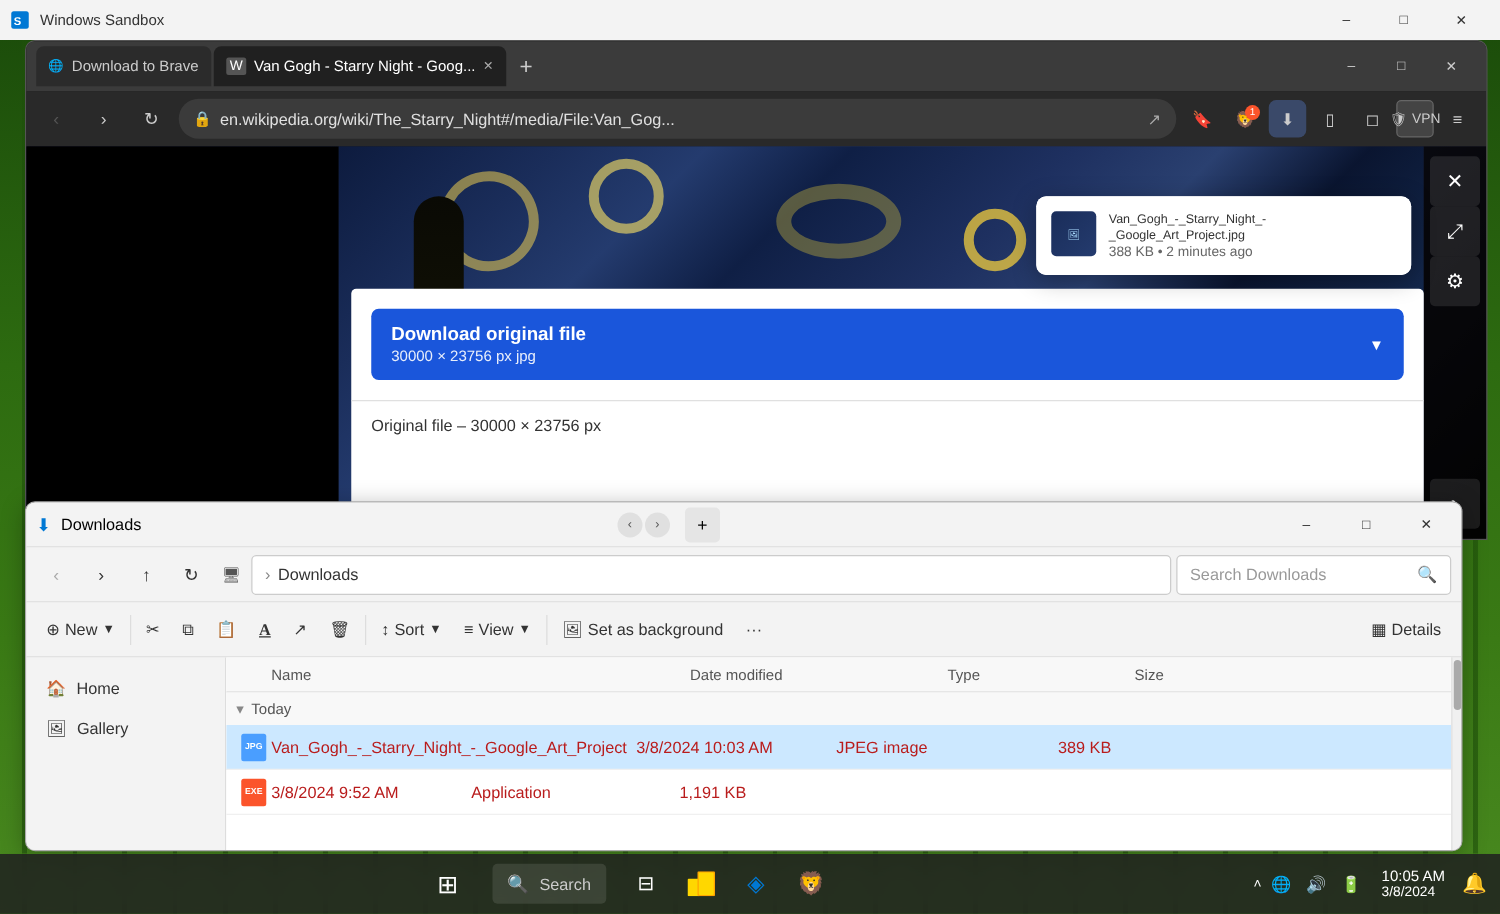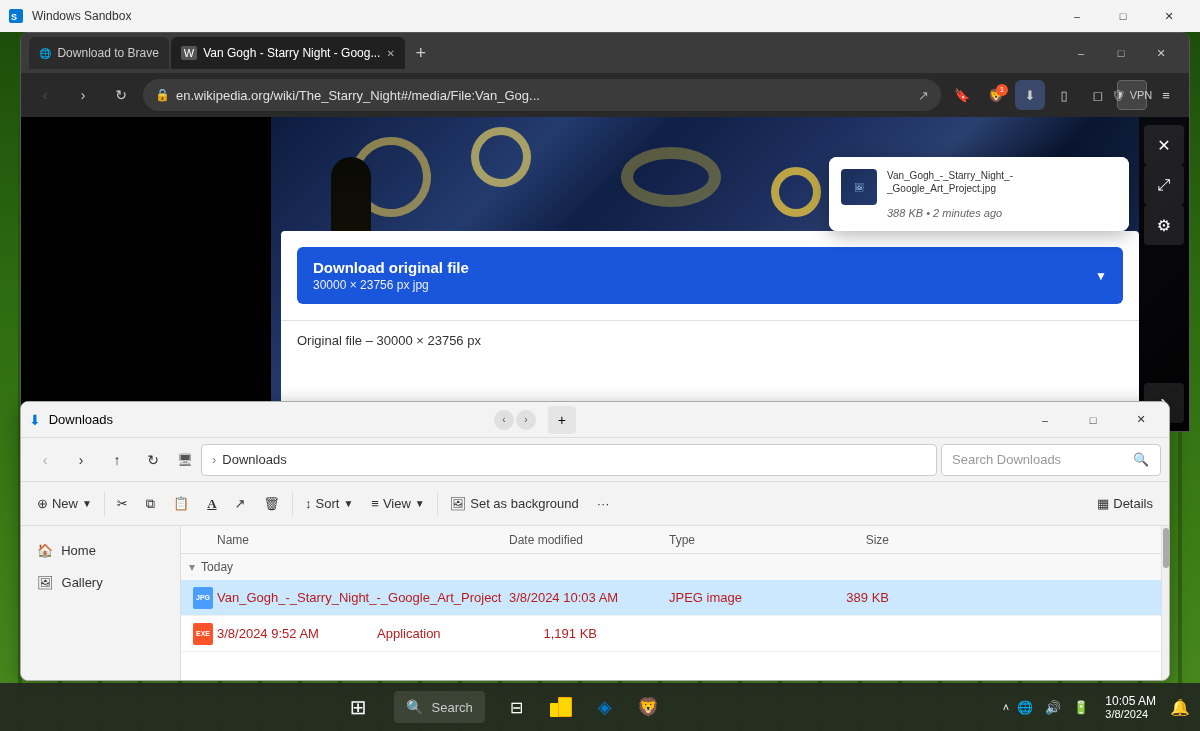--- a/index.html
+++ b/index.html
@@ -221,21 +221,21 @@
       width: 36px; height: 36px;
       background: linear-gradient(135deg, #1a2d5a, #243b6e);
       border-radius: 4px;
       flex-shrink: 0;
       display: flex; align-items: center; justify-content: center;
       color: white; font-size: 10px;
     }
 
     .download-info { flex: 1; }
     .download-name { font-size: 10px; color: #333; font-weight: 500; line-height: 1.3; }
-    .download-meta { font-size: 11px; color: #666; margin-top: 12px; font-style: italic; }
+    .download-meta { font-size: 11px; color: #666; margin-top: 1px; }
 
     
     .art-project-panel {
       position: absolute;
       bottom: 0; left: 260px;
       right: 50px;
       height: 200px;
       background: white;
       border-radius: 4px 4px 0 0;
       z-index: 150;
@@ -396,20 +396,21 @@
       align-items: center;
       padding: 0 8px;
       background: #f8f8f8;
       border-bottom: 1px solid #e0e0e0;
     }
 
     .col-header {
       font-size: 12px;
       color: #555;
       cursor: pointer;
+      text-align: center;
     }
     .col-name { flex: 0 0 320px; }
     .col-date { flex: 0 0 160px; }
     .col-type { flex: 0 0 120px; }
     .col-size { flex: 0 0 80px; text-align: right; }
 
     .file-group-header {
       height: 26px;
       display: flex;
       align-items: center;
@@ -706,21 +707,21 @@
           <span>🖼</span>
           <span>Gallery</span>
         </div>
       </div>
 
       <div class="explorer-main">
 
         <div class="file-list-header">
           <div class="col-header col-name" style="display:flex;align-items:center;gap:4px;flex:0 0 320px;padding-left:28px;">Name</div>
           <div class="col-header col-date" style="flex:0 0 160px;">Date modified</div>
-          <div class="col-header col-type" style="flex:0 0 120px;">Type</div>
+          <div class="col-header col-type" style="flex:0 0 120px;margin-left:42px;">Type</div>
           <div class="col-header col-size" style="flex:0 0 100px;text-align:right;">Size</div>
         </div>
 
         <div class="file-group-header">
           <span style="color:#888;">▾</span>
           <span>Today</span>
         </div>
 
         <div class="file-row selected">
           <div style="width:28px;display:flex;align-items:center;justify-content:center;">

